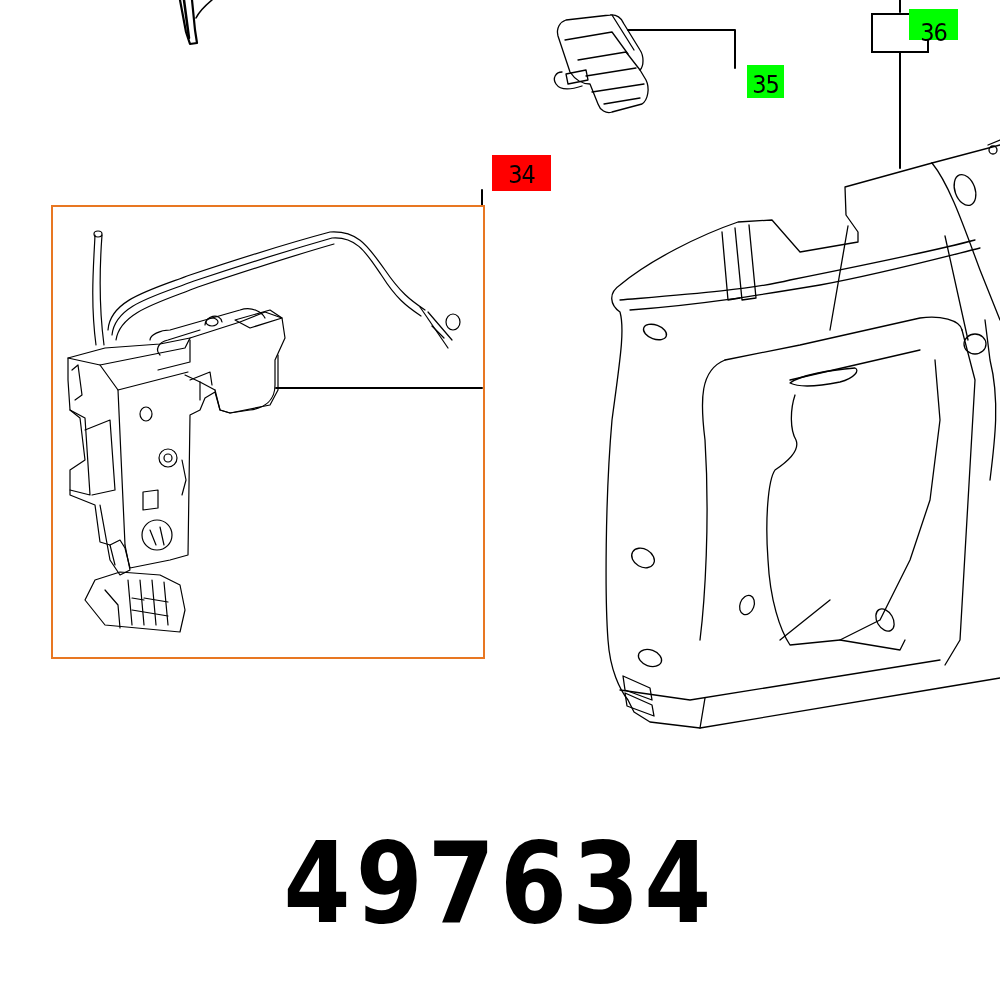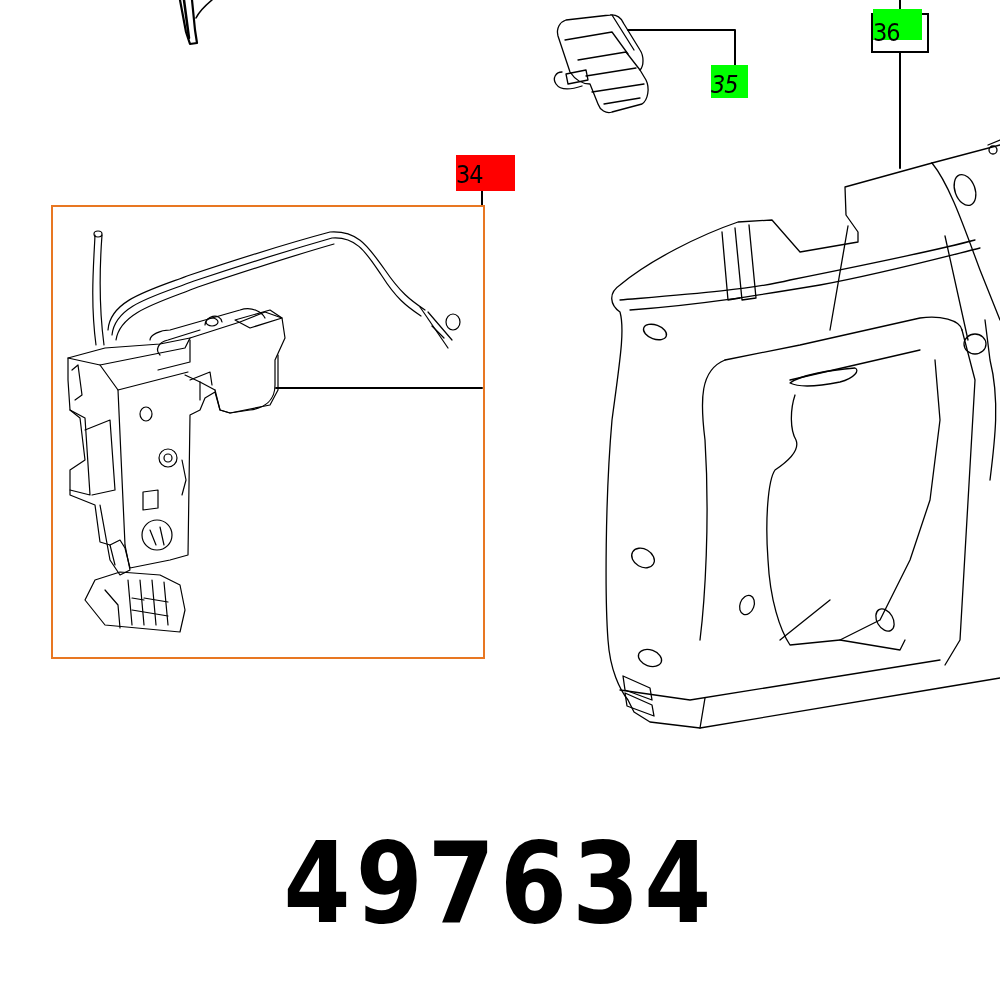--- a/index.html
+++ b/index.html
@@ -1,18 +1,18 @@
 <!DOCTYPE html>
 <html><head>
   <meta charset="utf-8">
   <style>
     html, body { margin: 0; padding: 0; background: #ffffff; }
     body { width: 1000px; height: 1000px; position: relative; overflow: hidden; font-family: "DejaVu Sans", sans-serif; }
     .canvas { position: absolute; left: 0; top: 0; width: 1000px; height: 1000px; }
-    .label { position: absolute; font-family: "DejaVu Sans Condensed", "DejaVu Sans", sans-serif; font-size: 25px; line-height: 30px; color: #000; text-align: left; letter-spacing: -1px; }
+    .label { position: absolute; font-family: "DejaVu Sans Condensed", "DejaVu Sans", sans-serif; font-size: 25px; line-height: 30px; color: #000; text-align: center; letter-spacing: -1px; margin-left: 36px; }
     .label-red { background: #ff0000; }
     .label-green { background: #00ff00; }
     .part-number { position: absolute; left: 0; width: 1000px; top: 818px; text-align: center; font-family: "DejaVu Sans", sans-serif; font-weight: bold; font-size: 112px; letter-spacing: 6px; color: #000; transform: scaleX(0.86); transform-origin: 500px 0; }
     .group-frame { position: absolute; left: 51px; top: 205px; width: 430px; height: 450px; border: 2px solid #e87722; box-sizing: content-box; }
   </style>
 </head>
 <body>
 
 <div class="canvas">
   <svg width="1000" height="1000" viewBox="0 0 1000 1000" xmlns="http://www.w3.org/2000/svg" style="position:absolute;left:0;top:0" fill="none" stroke="#000" stroke-width="1.6" stroke-linejoin="round" stroke-linecap="round">
@@ -136,19 +136,19 @@
 
       <path d="M988 145 L1000 140"></path>
       <circle cx="993" cy="150" r="4"></circle>
     </g>
   </svg>
 
   <div class="group-frame"></div>
 
   <div class="label label-red" style="left:456px; top:155px; width:59px; height:36px; line-height:40px;">34</div>
 
-  <div class="label label-green" style="left:711px; top:65px; width:37px; height:33px; line-height:40px;font-style:italic;">35</div>
+  <div class="label label-green" style="left:711px; top:65px; width:37px; height:33px; line-height:40px;">35</div>
 
   <div style="position:absolute; left:871px; top:13px; width:58px; height:40px; border:2px solid #000; box-sizing:border-box;"></div>
   <div class="label label-green" style="left:873px; top:9px; width:49px; height:30px; line-height:48px; height:31px;">36</div>
 
   <div class="part-number">497634</div>
 </div>
 
 </body></html>

